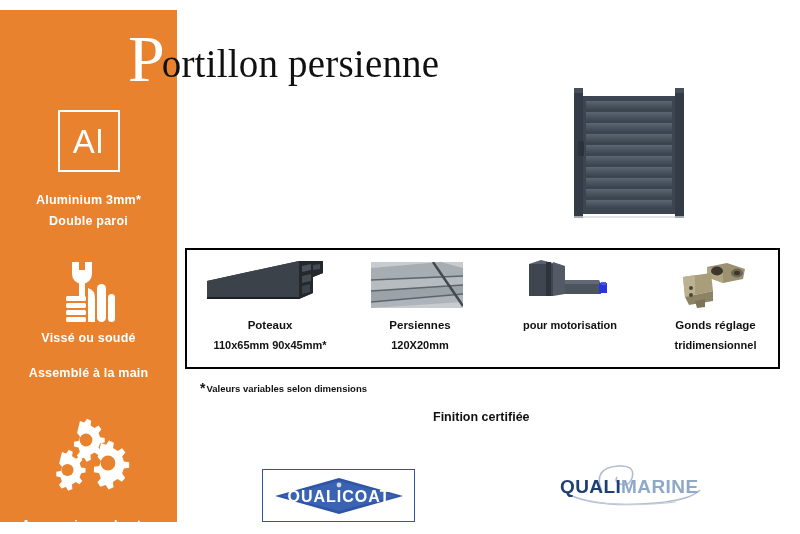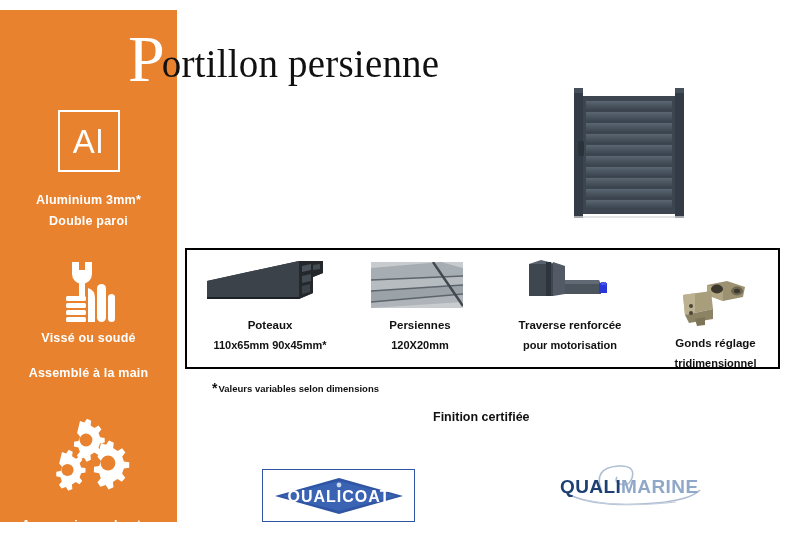--- a/index.html
+++ b/index.html
@@ -56,21 +56,21 @@
   .comp-img{height:58px;display:flex;align-items:center;justify-content:center;margin-top:6px;}
   .comp-cap{
     font-size:11.5px;color:#111111;font-weight:bold;line-height:18px;
     margin-top:2px;white-space:nowrap;padding-left:6px;
   }
   .comp-cap.sub{font-size:11px;}
 
   
   #footnote{
     position:absolute;left:200px;top:380px;font-size:9.5px;color:#111;
-    font-weight:bold;white-space:nowrap;margin-left:12px;
+    font-weight:bold;white-space:nowrap;
   }
   #footnote .star{font-size:14px;vertical-align:-1px;margin-right:1px;}
   #cert{
     position:absolute;left:433px;top:410px;font-size:12.5px;color:#111;
     font-weight:bold;white-space:nowrap;
   }
 
   
   #qualicoat{
     position:absolute;left:262px;top:461px;width:153px;height:53px;
@@ -229,25 +229,24 @@
           <polygon points="16,4 40,4 40,36 16,36" fill="#3e464f"></polygon>
           <polygon points="40,2 52,6 52,34 40,36" fill="#525b65"></polygon>
           <polygon points="16,4 28,0 52,6 40,4" fill="#59626c"></polygon>
           <rect x="33" y="2" width="5" height="34" fill="#2d343b"></rect>
           <polygon points="52,20 88,24 88,34 52,34" fill="#4c555e"></polygon>
           <polygon points="52,20 86,20 88,24 52,24" fill="#616a74"></polygon>
           <rect x="86" y="23" width="8" height="10" fill="#2936d8"></rect>
           <rect x="88" y="22" width="5" height="3" fill="#4b56e6"></rect>
         </svg>
       </div>
-      <div class="comp-cap">Traverse renforcée</div>
       <div class="comp-cap sub">pour motorisation</div>
     </div>
 
-    <div class="comp" style="left:460px;width:131px;margin-top:18px;">
+    <div class="comp" style="left:460px;width:131px;">
       <div class="comp-img">
         <svg width="80" height="48" viewBox="0 0 80 48">
           <polygon points="34,6 54,2 72,8 70,18 50,22 34,16" fill="#9c9272"></polygon>
           <polygon points="34,6 50,10 50,22 34,16" fill="#b0a684"></polygon>
           <ellipse cx="44" cy="10" rx="6" ry="4.4" fill="#3b372c"></ellipse>
           <ellipse cx="64" cy="12" rx="6" ry="4.4" fill="#6d6751"></ellipse>
           <ellipse cx="64" cy="12" rx="3" ry="2.2" fill="#3b372c"></ellipse>
           <polygon points="10,16 38,12 40,30 12,36" fill="#a99e7c"></polygon>
           <polygon points="10,16 22,14 22,34 12,36" fill="#bcb292"></polygon>
           <polygon points="12,36 40,30 40,40 16,44" fill="#8c8365"></polygon>

